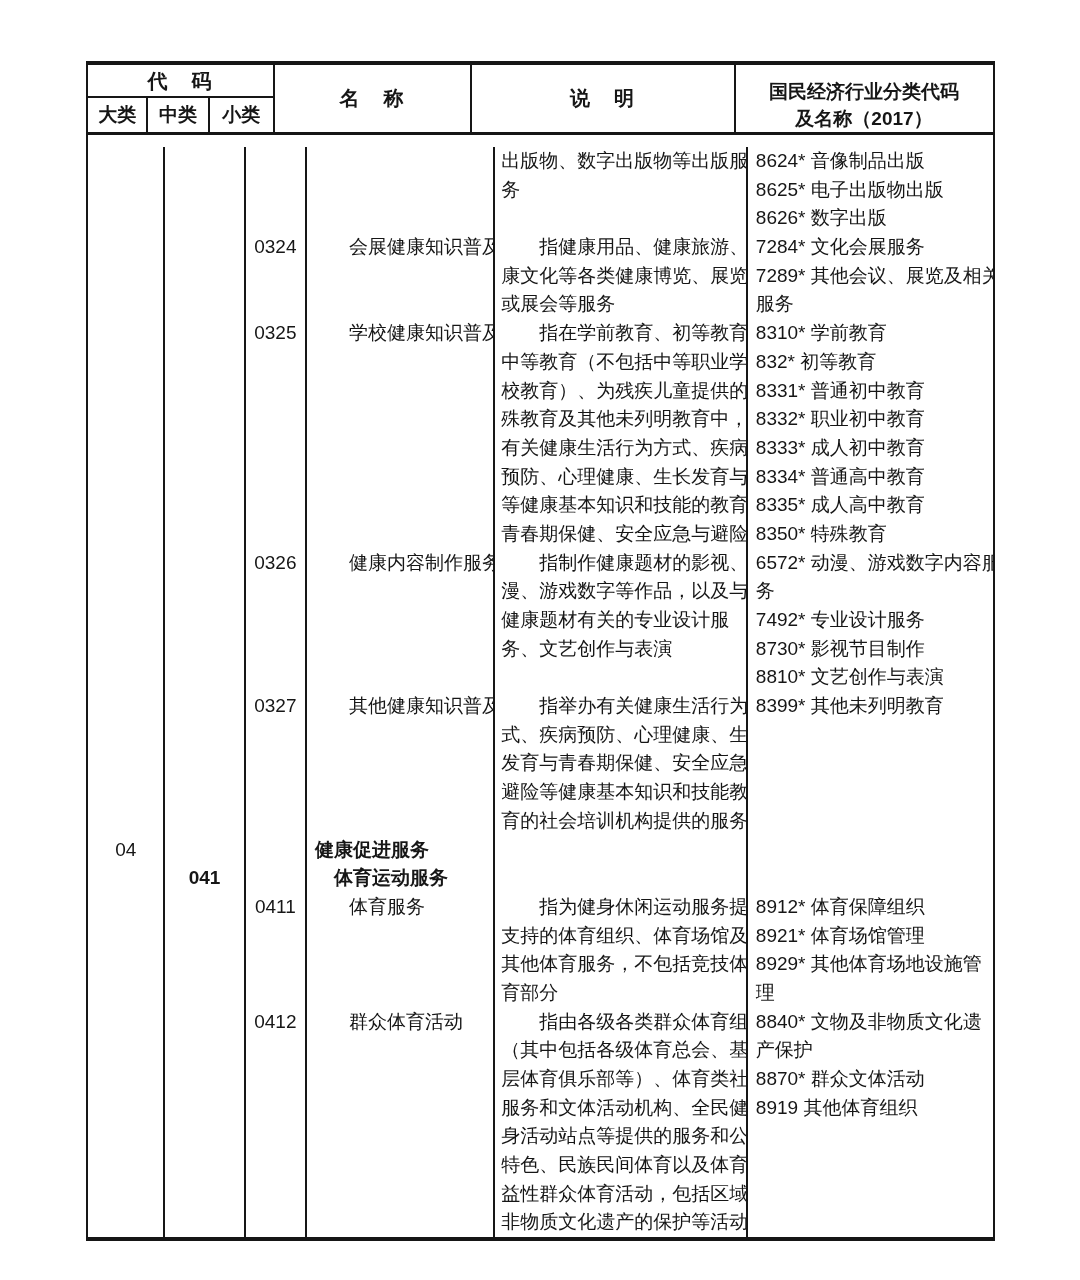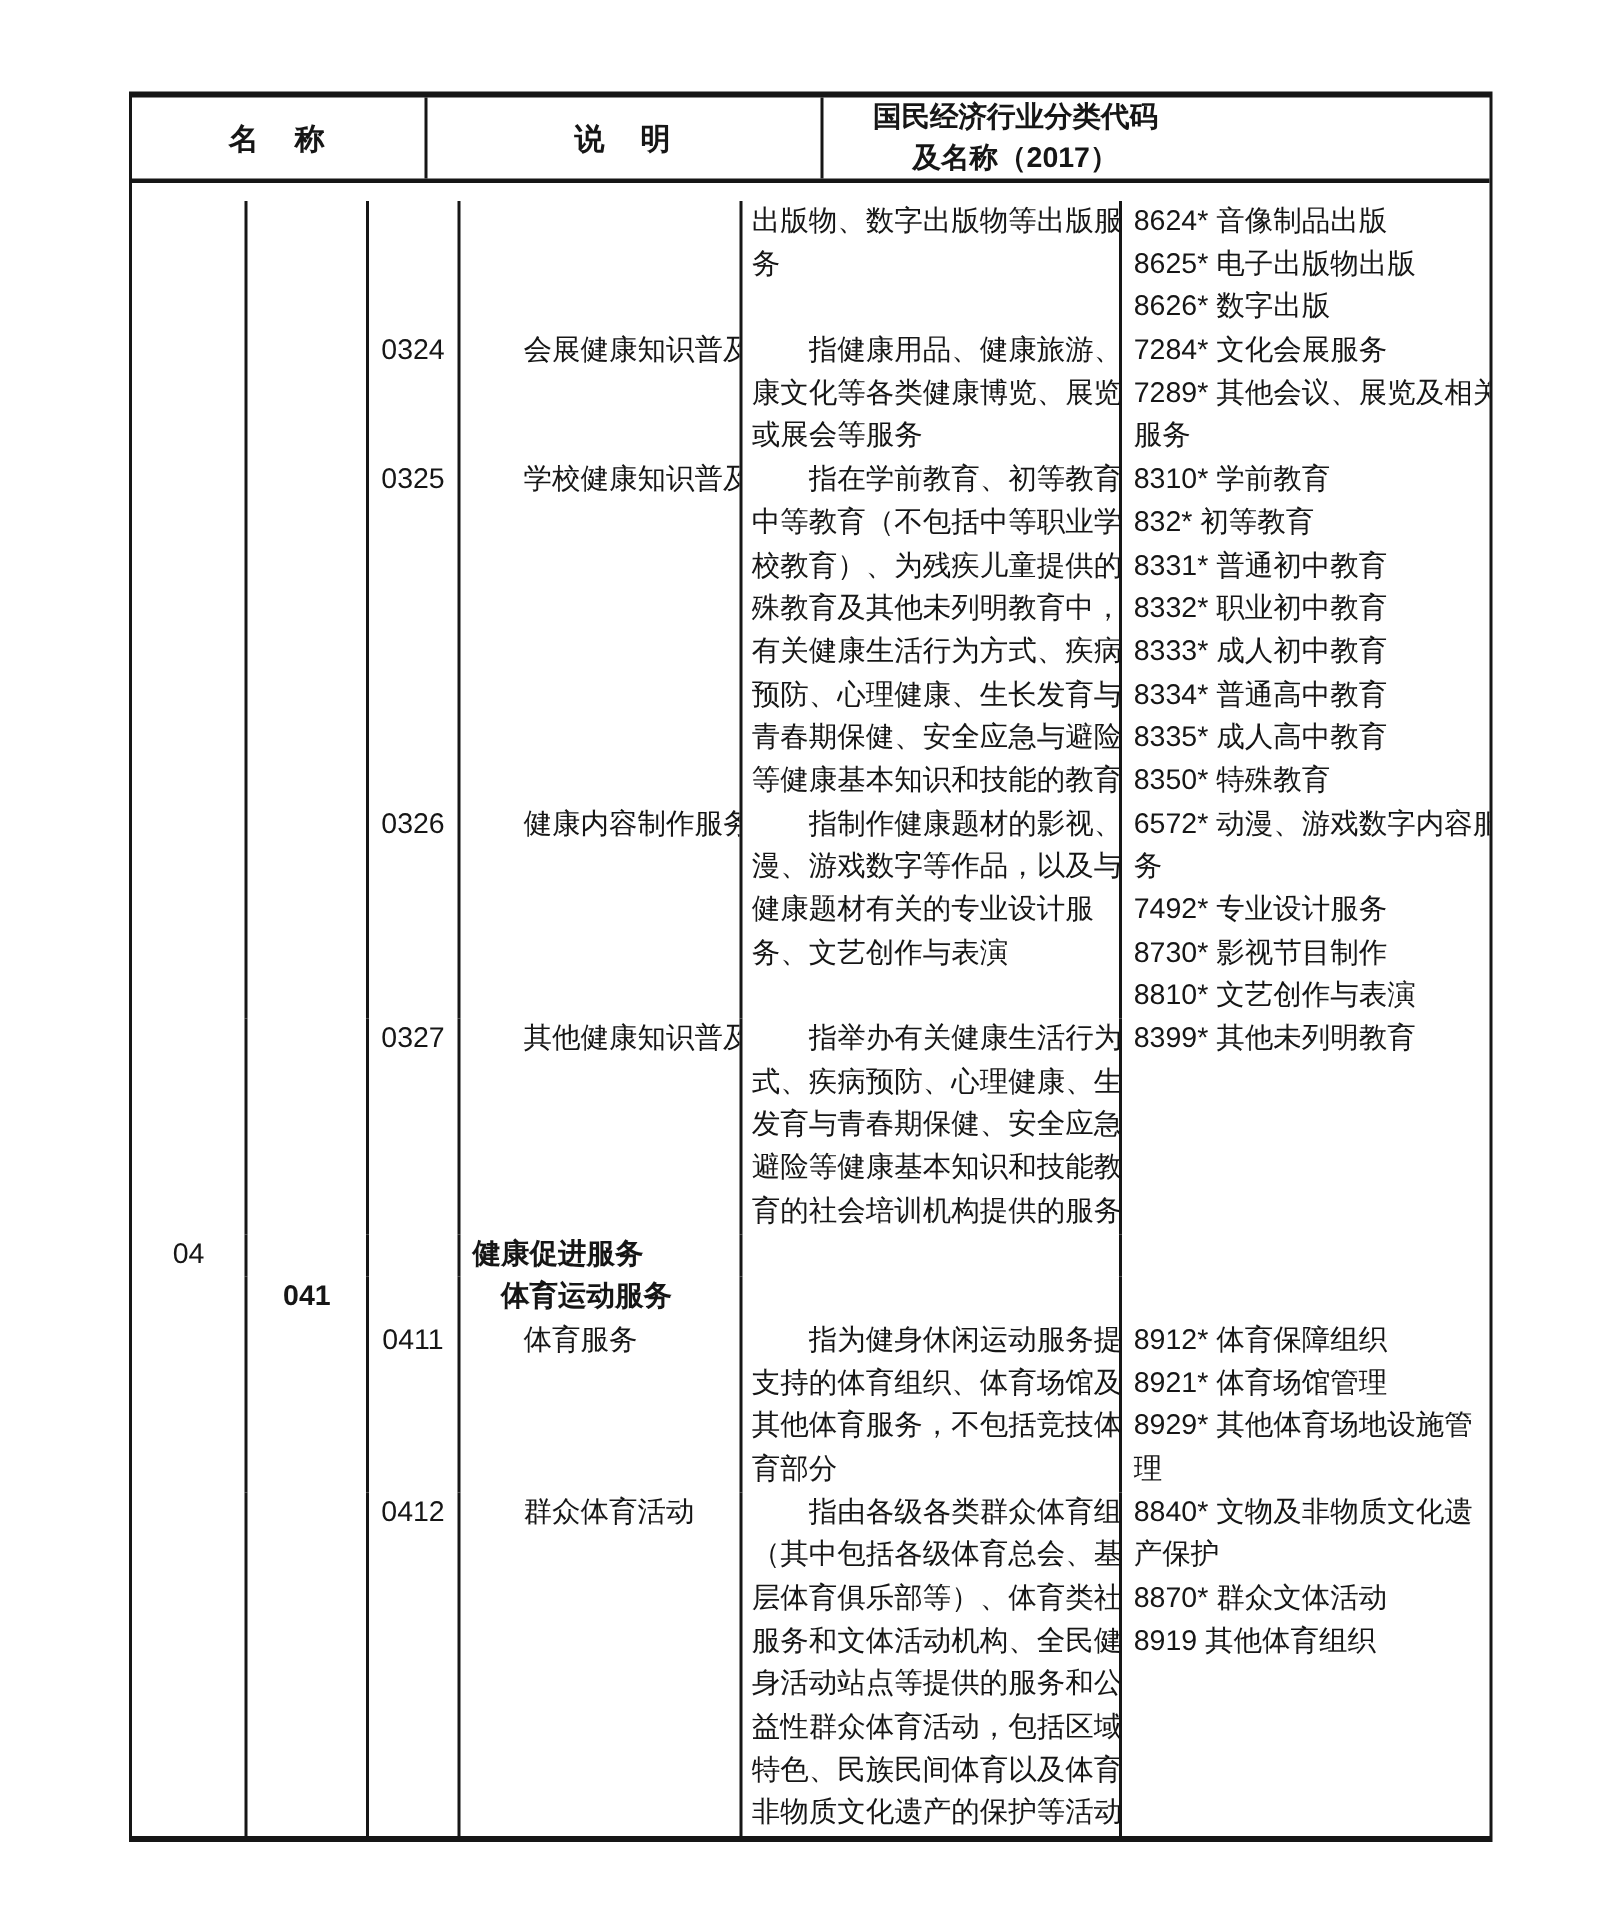--- a/index.html
+++ b/index.html
@@ -87,20 +87,28 @@
   .c-name .lvl3 { padding-left: 42px; }
   .line { white-space: nowrap; height: 28.7px; }
 </style>
 </head>
 <body>
 
 <div id="page">
   <div id="tbl">
 
     <div class="hdr">
+      <div class="hdr-code-group">
+        <div class="hdr-code-top">代　码</div>
+        <div class="hdr-code-sub">
+          <div class="hc-major">大类</div>
+          <div class="hc-middle">中类</div>
+          <div class="hc-minor">小类</div>
+        </div>
+      </div>
       <div class="hdr-name">名　称</div>
       <div class="hdr-desc">说　明</div>
       <div class="hdr-industry">
         <div>国民经济行业分类代码</div>
         <div>及名称（2017）</div>
       </div>
     </div>
 
     <div id="rows">
   <div class="record">
@@ -147,22 +155,22 @@
     <div class="cell c-name">
       <div class="nm lvl3">学校健康知识普及</div>
     </div>
     <div class="cell c-desc">
             <div class="line">　　指在学前教育、初等教育、</div>
             <div class="line">中等教育（不包括中等职业学</div>
             <div class="line">校教育）、为残疾儿童提供的特</div>
             <div class="line">殊教育及其他未列明教育中，</div>
             <div class="line">有关健康生活行为方式、疾病</div>
             <div class="line">预防、心理健康、生长发育与</div>
+            <div class="line">等健康基本知识和技能的教育</div>
             <div class="line">青春期保健、安全应急与避险</div>
-            <div class="line">等健康基本知识和技能的教育</div>
           </div>
     <div class="cell c-industry">
             <div class="line">8310*  学前教育</div>
             <div class="line">832*  初等教育</div>
             <div class="line">8331*  普通初中教育</div>
             <div class="line">8332*  职业初中教育</div>
             <div class="line">8333*  成人初中教育</div>
             <div class="line">8334*  普通高中教育</div>
             <div class="line">8335*  成人高中教育</div>
             <div class="line">8350*  特殊教育</div>
@@ -259,22 +267,22 @@
     <div class="cell c-minor">0412</div>
     <div class="cell c-name">
       <div class="nm lvl3">群众体育活动</div>
     </div>
     <div class="cell c-desc">
             <div class="line">　　指由各级各类群众体育组织</div>
             <div class="line">（其中包括各级体育总会、基</div>
             <div class="line">层体育俱乐部等）、体育类社会</div>
             <div class="line">服务和文体活动机构、全民健</div>
             <div class="line">身活动站点等提供的服务和公</div>
+            <div class="line">特色、民族民间体育以及体育</div>
             <div class="line">益性群众体育活动，包括区域</div>
-            <div class="line">特色、民族民间体育以及体育</div>
             <div class="line">非物质文化遗产的保护等活动</div>
           </div>
     <div class="cell c-industry">
             <div class="line">8840*  文物及非物质文化遗</div>
             <div class="line">产保护</div>
             <div class="line">8870*  群众文体活动</div>
             <div class="line">8919  其他体育组织</div>
           </div>
   </div>
 </div>

